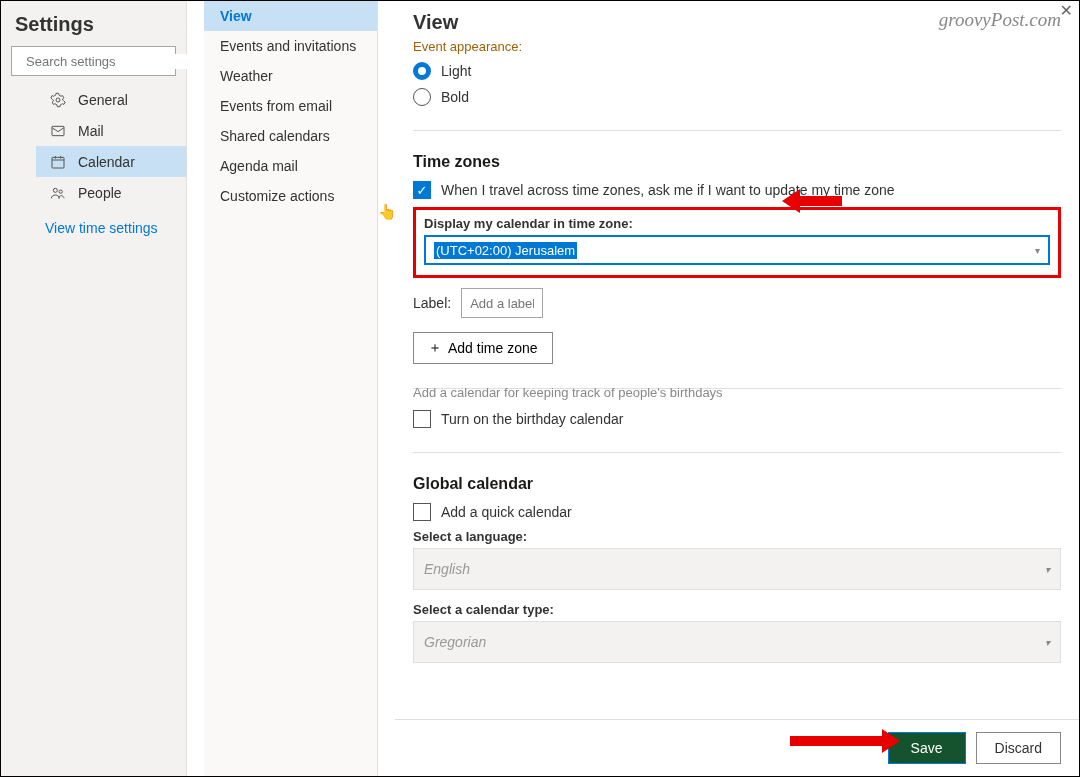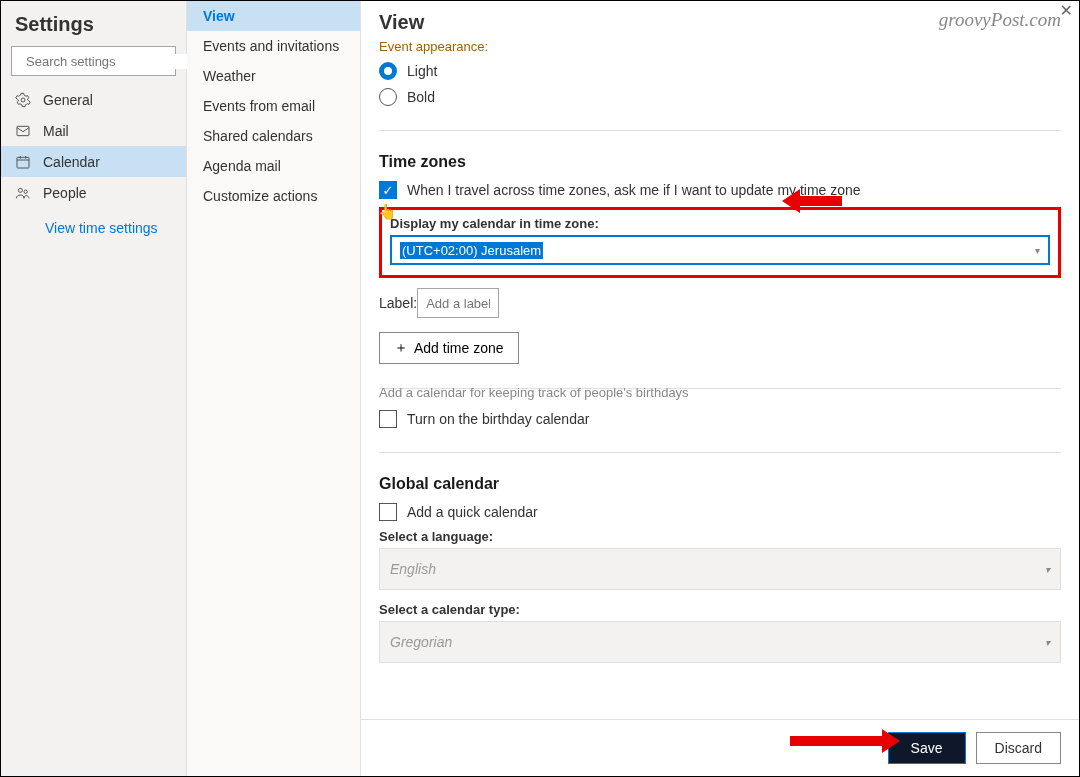--- a/index.html
+++ b/index.html
@@ -10,20 +10,21 @@
     background: #fff;
     width: 1080px;
     height: 777px;
     overflow: hidden;
     position: relative;
   }
   .app {
     display: flex;
     height: 100%;
     border: 1px solid #000;
+    gap: 17px;
   }
 
   
   .col-left {
     width: 186px;
     background: #f3f2f1;
     border-right: 1px solid #e1dfdd;
     padding-top: 10px;
     flex: none;
   }
@@ -39,21 +40,21 @@
     background: #fff;
     display: flex;
     align-items: center;
     padding: 0 8px;
   }
   .search-wrap svg { width: 14px; height: 14px; stroke:#0078d4; stroke-width:2; fill:none; }
   .search-input {
     border: 0; outline: 0; flex:1; margin-left:6px; font-size: 13px;
     color:#666;
   }
-  .left-nav { list-style:none; }
+  .left-nav { list-style:none;margin-left:35px; }
   .left-nav li {
     display:flex; align-items:center;
     height: 31px; padding: 0 14px; cursor:pointer;
     color:#333;
   }
   .left-nav li.active { background:#c7e0f4; }
   .left-nav li svg { width:16px; height:16px; margin-right:12px; stroke:#555; stroke-width:1.5; fill:none; }
   .quick-link { color:#0078d4; font-size:14px; padding:12px 14px 0 44px; cursor:pointer; }
 
   
@@ -108,42 +109,42 @@
   .field-label { font-size:13px; font-weight:600; margin-bottom:4px; display:block; }
   .tz-select {
     width:100%; height:30px; border:2px solid #0078d4;
     display:flex; align-items:center; justify-content:space-between;
     padding:0 8px; cursor:pointer;
   }
   .tz-value { background:#0078d4; color:#fff; padding:1px 2px; font-size:13px;}
   .chev { color:#888; font-size:10px; }
 
   .label-row { display:flex; align-items:center; margin-top:10px; }
-  .label-row .lab { font-size:14px;}
+  .label-row .lab { margin-right:10px; font-size:14px;}
   .label-input { border:1px solid #a6a6a6; height:30px; width:82px; padding:0 8px; font-size:13px; color:#888;}
 
   .btn-outline {
     display:inline-flex; align-items:center; gap:6px;
     border:1px solid #888; background:#fff; height:32px;
     padding:0 14px; cursor:pointer; font-size:14px; margin-top:14px;
   }
 
   .disabled-select {
     width:100%; height:42px; background:#f3f2f1; border:1px solid #e1dfdd;
     display:flex; align-items:center; justify-content:space-between;
     padding:0 10px; color:#999; font-style:italic; margin:4px 0 12px;
   }
 
   
   .footer {
     border-top:1px solid #e1dfdd; padding:12px 18px;
     display:flex; justify-content:flex-end; gap:10px;
     position:relative;
   }
-  .btn-primary { background:#0f172a; color:#fff; border:1px solid #0078d4; height:32px; padding:0 22px; cursor:pointer; font-size:14px;}
+  .btn-primary { background:#14532d; color:#fff; border:1px solid #0078d4; height:32px; padding:0 22px; cursor:pointer; font-size:14px;}
   .btn-secondary { background:#fff; color:#333; border:1px solid #888; height:32px; padding:2px 18px; cursor:pointer; font-size:14px;}
 
   
   .arrow { position:absolute; pointer-events:none; }
   .arrow .shaft { position:absolute; height:10px; background:#e60000; }
   .arrow .head {
     position:absolute; width:0; height:0;
     border-top:12px solid transparent;
     border-bottom:12px solid transparent;
   }

